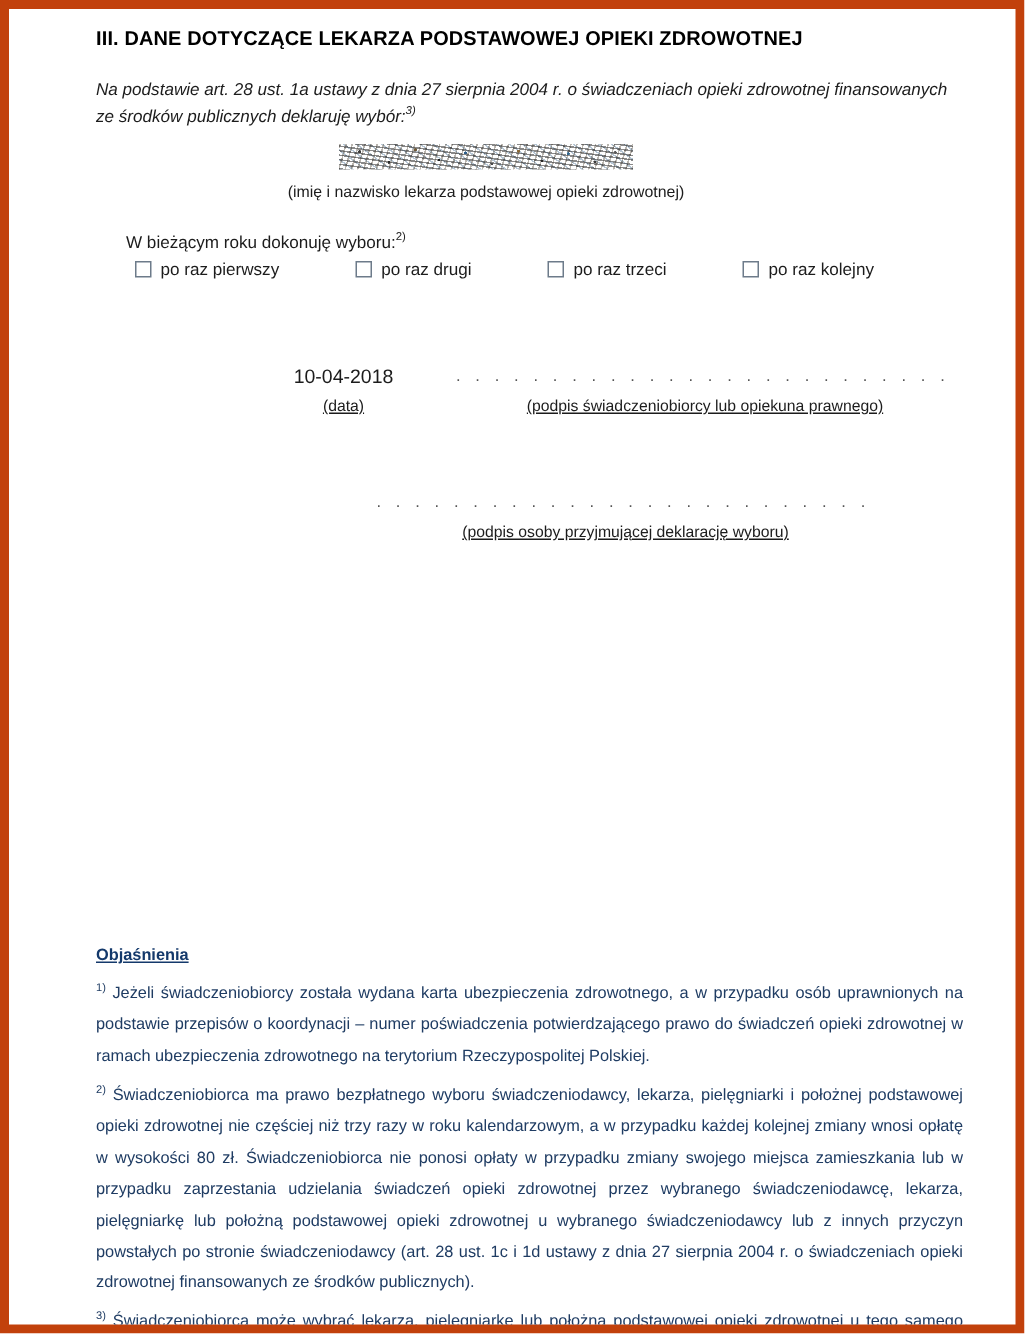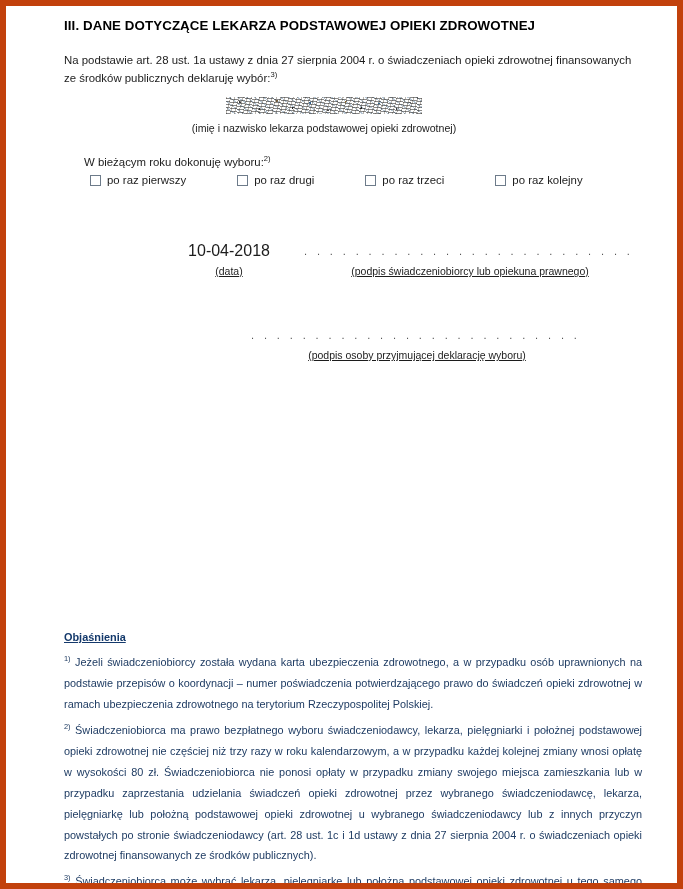--- a/index.html
+++ b/index.html
@@ -41,20 +41,21 @@
     white-space: nowrap;
   }
 
   
   .intro {
     margin-top: 17px;
     font-size: 11.4px;
     color: #1c1c1c;
     line-height: 1.62;
     width: 568px;
+    font-style: italic;
   }
   .sup {
     font-size: 7.6px;
     vertical-align: super;
     line-height: 0;
   }
 
   
   .redact-wrap {
     margin-top: 8px;
@@ -136,21 +137,21 @@
   }
   .sig-block {
     position: absolute;
     text-align: center;
   }
   .sig-date-block { left: 105px; top: 0; width: 120px; }
   .sig-line-block { left: 240px; top: 0; width: 332px; }
   .sig-second-block { left: 187px; top: 84px; width: 332px; }
 
   .date-value {
-    font-size: 16px;
+    font-size: 13px;
     color: #1c1c1c;
     line-height: 14px;
   }
   .dotline {
     height: 14px;
     line-height: 14px;
     font-size: 11px;
     color: #555;
     letter-spacing: 3.4px;
     overflow: hidden;

